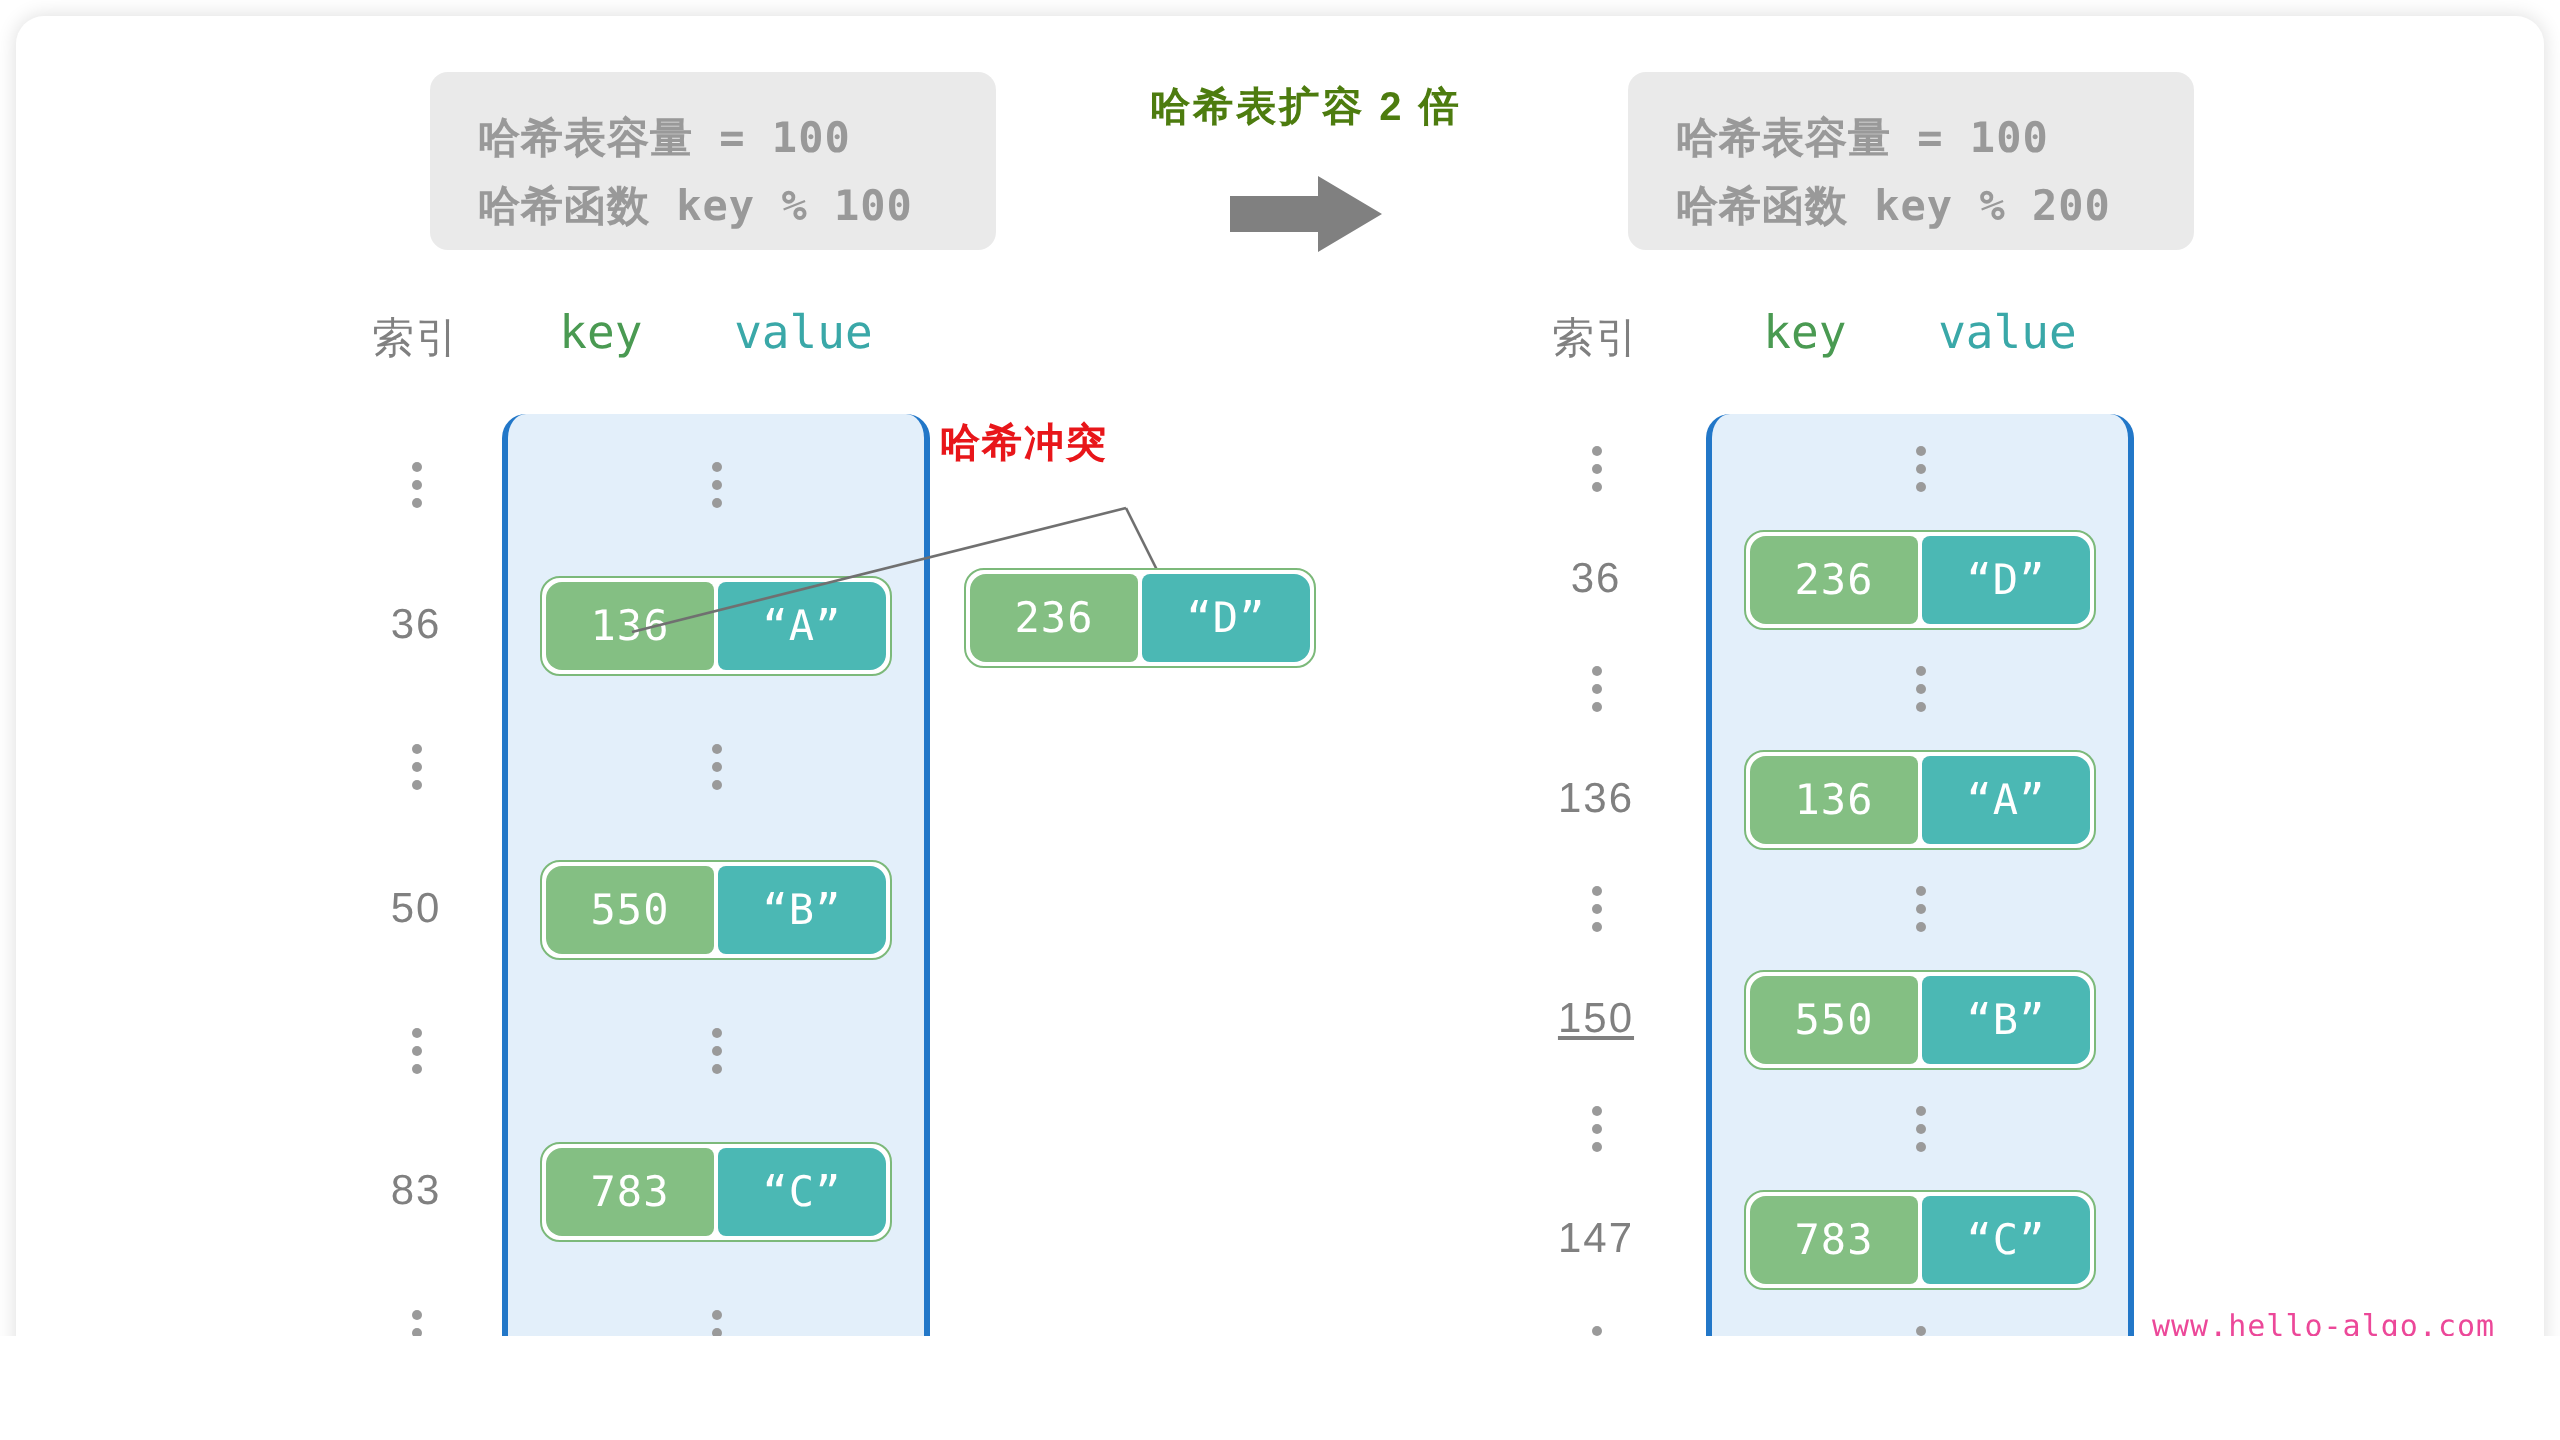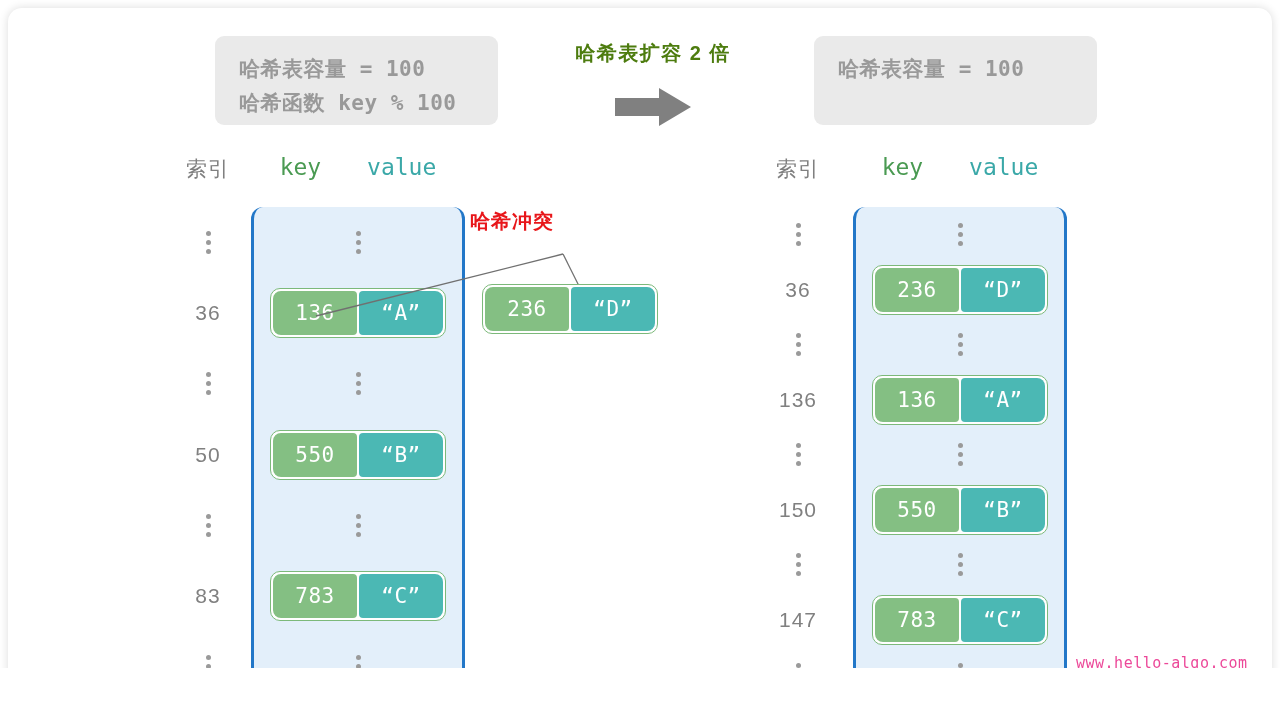--- a/index.html
+++ b/index.html
@@ -209,20 +209,21 @@
       <div class="infoline">哈希函数 key % 100</div>
     </div>
 
     <div id="transform-label">哈希表扩容 2 倍</div>
     <svg id="arrow-icon" viewBox="0 0 80 42">
       <path d="M2 12 L46 12 L46 2 L78 21 L46 40 L46 30 L2 30 Z" fill="#808080"></path>
     </svg>
 
     <div class="infobox" id="infobox-right">
       <div class="infoline">哈希表容量 = 100</div>
+      <div class="infoline">哈希函数 key % 200</div>
     </div>
 
     <div class="hdr-index" style="left:155px;">索引</div>
     <div class="hdr-kv" style="left:243px;"><span class="hdr-key">key</span> <span class="hdr-value">value</span></div>
 
     <div class="hdr-index" style="left:745px;">索引</div>
     <div class="hdr-kv" style="left:845px;"><span class="hdr-key">key</span> <span class="hdr-value">value</span></div>
 
     <div class="table-box" id="table-left"></div>
     <div id="left-index-col">
@@ -311,21 +312,21 @@
           <i></i>
           <i></i>
           <i></i>
         </div>
         <div class="idx-label" style="left: 745px; top: 364.5px;">136</div>
         <div class="dots-idx" style="position: absolute; left: 745px; top: 419.5px; width: 90px; height: 54px;">
           <i></i>
           <i></i>
           <i></i>
         </div>
-        <div class="idx-label" style="left: 745px; top: 474.5px;">150</div>
+        <div class="idx-label" style="left: 745px; top: 474.5px; text-decoration: underline;">150</div>
         <div class="dots-idx" style="position: absolute; left: 745px; top: 529.5px; width: 90px; height: 54px;">
           <i></i>
           <i></i>
           <i></i>
         </div>
         <div class="idx-label" style="left: 745px; top: 584.5px;">147</div>
         <div class="dots-idx" style="position: absolute; left: 745px; top: 639.5px; width: 90px; height: 54px;">
           <i></i>
           <i></i>
           <i></i>

